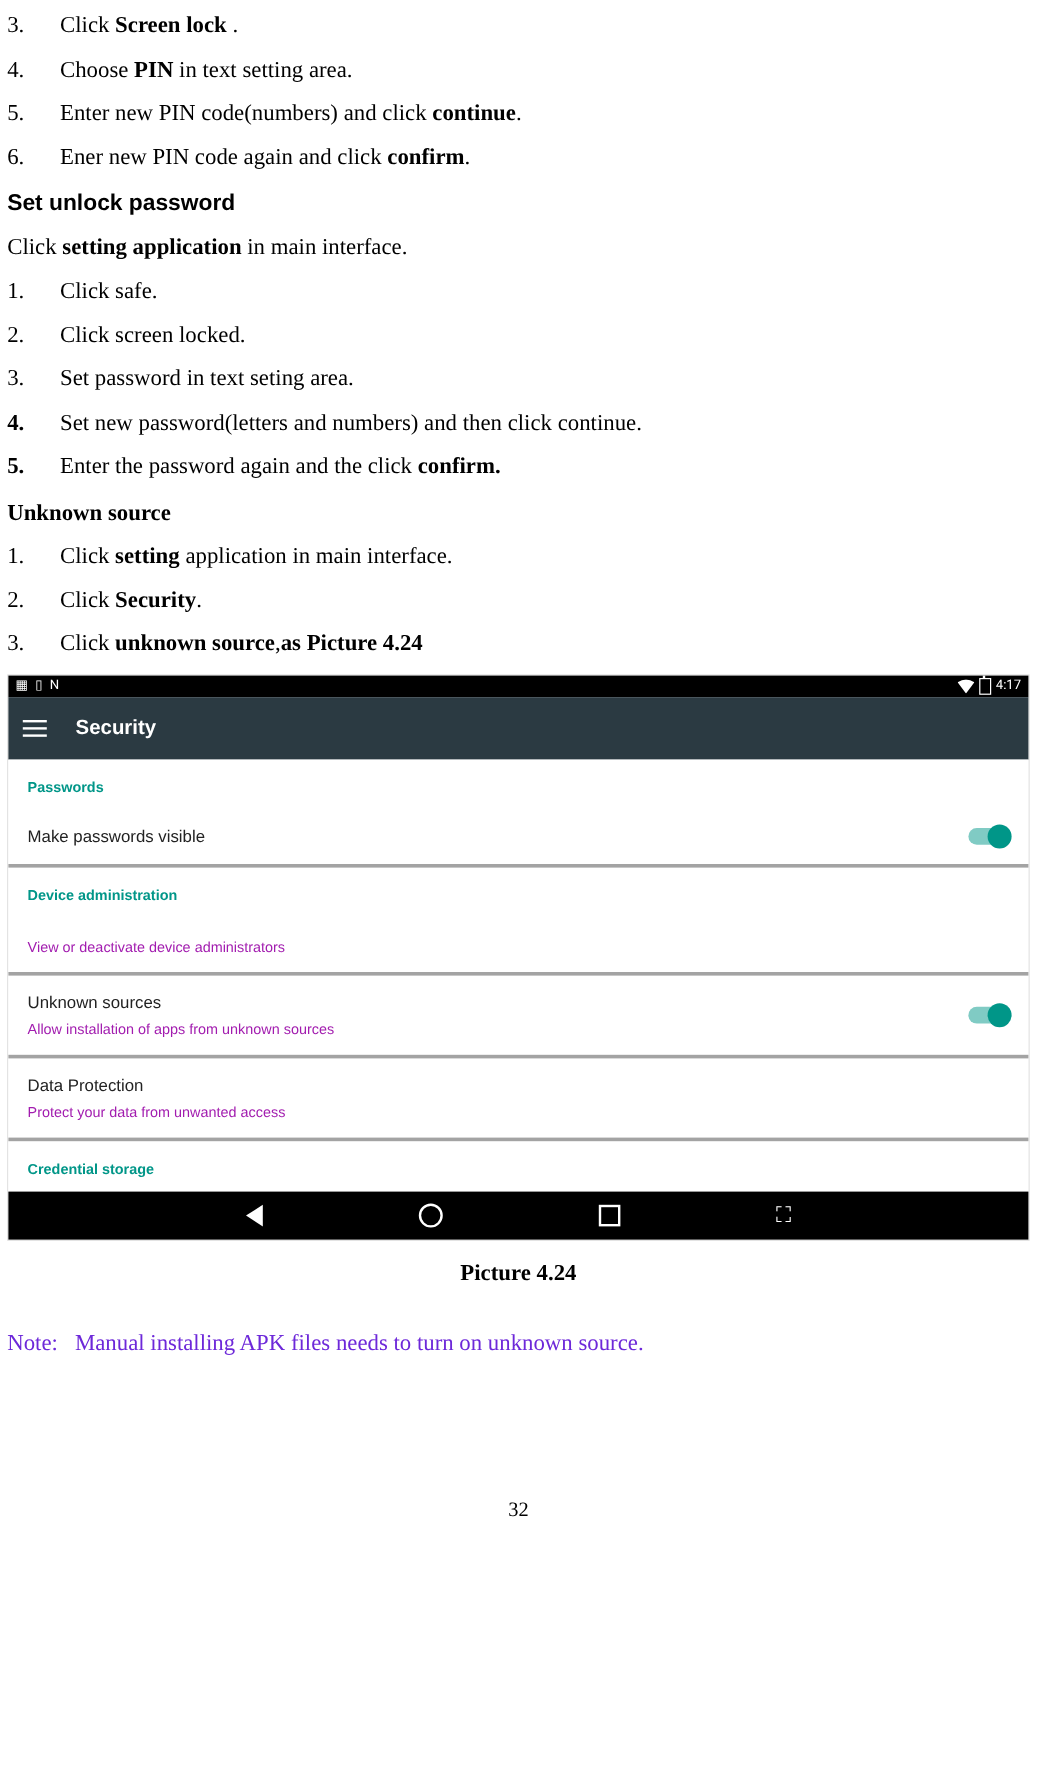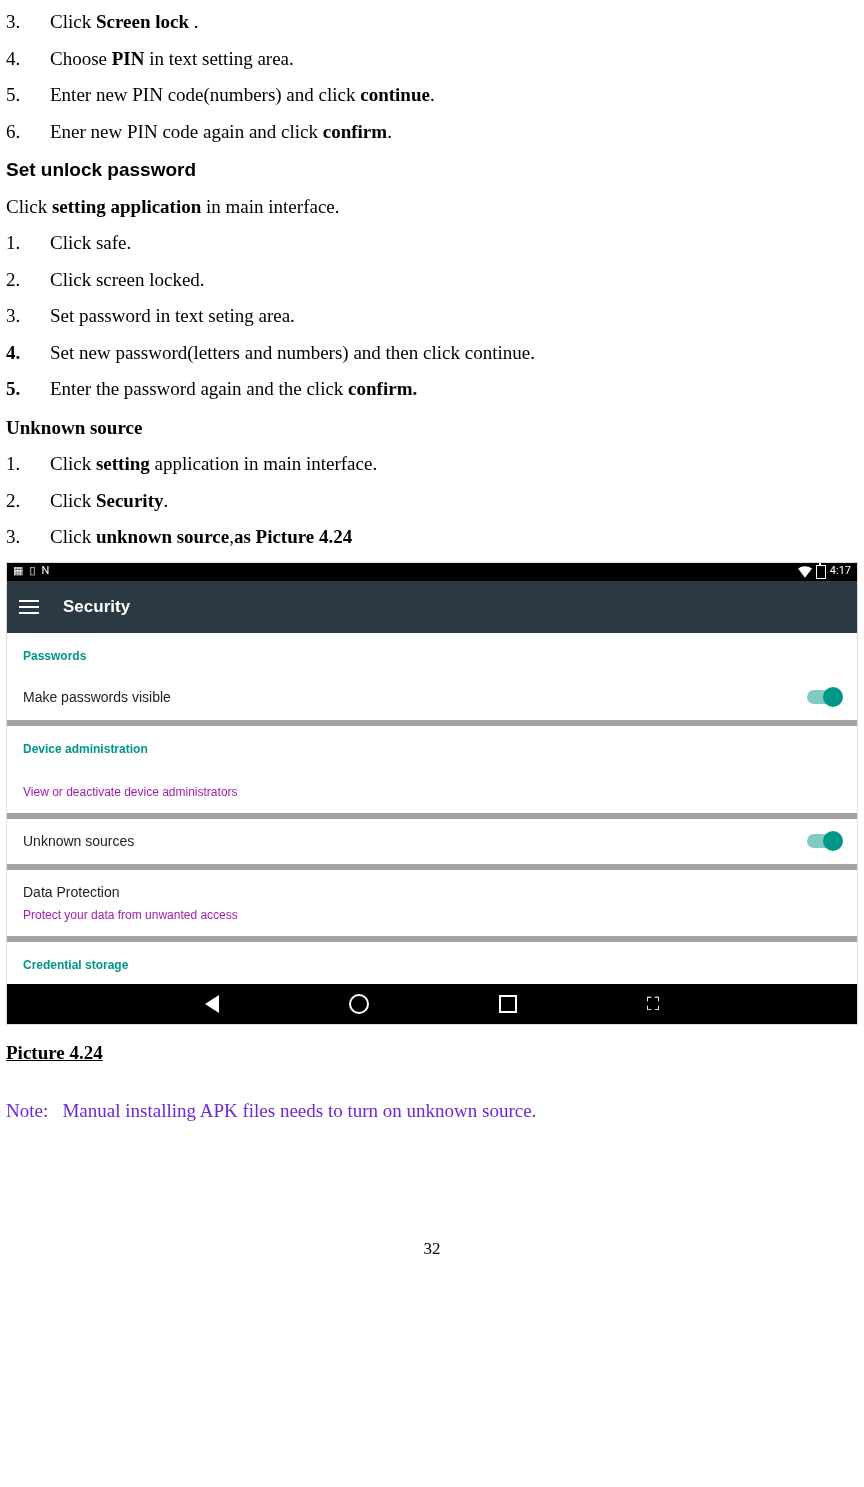--- a/index.html
+++ b/index.html
@@ -88,21 +88,21 @@
   }
   .section-header {
     color: #009688;
     font-size: 12px;
     font-weight: bold;
     padding: 14px 16px 10px 16px;
     font-family: Arial, Helvetica, sans-serif;
   }
   .list-item {
     padding: 12px 16px;
-    border-bottom: 6px solid #a3a3a3;
+    border-bottom: 3px solid #a3a3a3;
     display: flex;
     align-items: center;
     justify-content: space-between;
     gap: 26px;
   }
   .list-item:last-child { border-bottom: none; }
   .item-text { flex: 1; }
   .item-title {
     font-size: 14px;
     color: #222;
@@ -142,24 +142,23 @@
     color: #fff;
   }
   .nav-icon {
     color: #fff;
     font-size: 18px;
     display: flex;
     align-items: center;
     justify-content: center;
   }
   .caption {
-    text-align: left;
+    text-align: center;
     font-weight: bold;
     margin: 14px 0 30px 0;
-    text-decoration: underline;
   }
   .note {
     color: #6d28d9;
     margin: 20px 0 80px 0;
   }
   .page-num {
     text-align: center;
     font-size: 17px;
     margin-top: 110px;
   }
@@ -291,20 +290,21 @@
     </div>
     <div class="section-header">Device administration</div>
     <div class="list-item">
       <div class="item-text">
         <div class="item-subtitle">View or deactivate device administrators</div>
       </div>
     </div>
     <div class="list-item">
       <div class="item-text">
         <div class="item-title">Unknown sources</div>
+        <div class="item-subtitle">Allow installation of apps from unknown sources</div>
       </div>
       <div class="toggle"></div>
     </div>
     <div class="list-item">
       <div class="item-text">
         <div class="item-title">Data Protection</div>
         <div class="item-subtitle">Protect your data from unwanted access</div>
       </div>
     </div>
     <div class="section-header" style="border-bottom:none">Credential storage</div>

